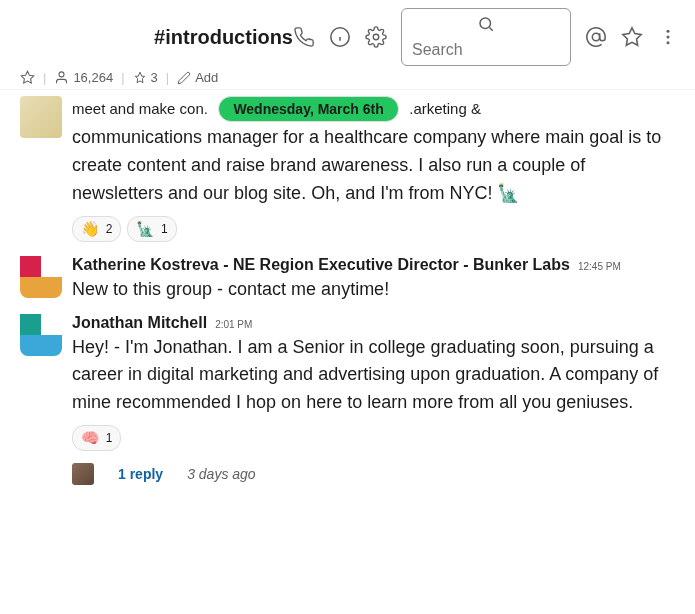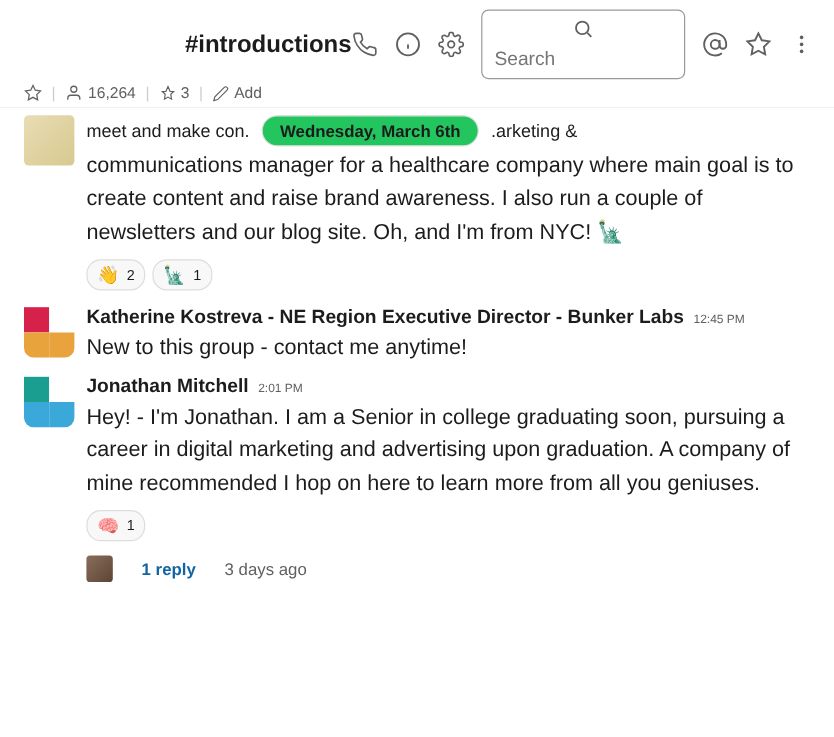--- a/index.html
+++ b/index.html
@@ -28,21 +28,21 @@
 .msg-meta { display: flex; align-items: baseline; gap: 8px; flex-wrap: wrap; }
 .msg-author { font-weight: 900; font-size: 16px; }
 .msg-time { font-size: 10px; color: #616061; }
 .msg-text { font-size: 18px; line-height: 1.55; margin-top: 2px; }
 .reactions { display: flex; gap: 6px; margin-top: 8px; }
 .reaction { display: flex; align-items: center; gap: 6px; border: 1px solid #ddd; background: #f8f8f8; border-radius: 12px; padding: 3px 8px; font-size: 12px; cursor: pointer; }
 .reaction .emoji { font-size: 15px; }
 .thread { display: flex; align-items: center; gap: 24px; margin-top: 12px; }
 .thread-avatar { width: 22px; height: 22px; border-radius: 3px; background: linear-gradient(135deg, #8a6d5a 0%, #5c4536 100%); }
 .thread-link { color: #1264a3; font-weight: 700; font-size: 14px; }
-.thread-time { color: #616061; font-size: 14px; }
+.thread-time { color: #616061; font-size: 14px; font-style: italic; }
 svg { display: block; }
 </style>
 </head>
 <body>
 
 <div class="header">
   <div class="header-top">
     <div class="channel-name">#introductions</div>
     <div class="header-right">
       <div class="icon-btn">

